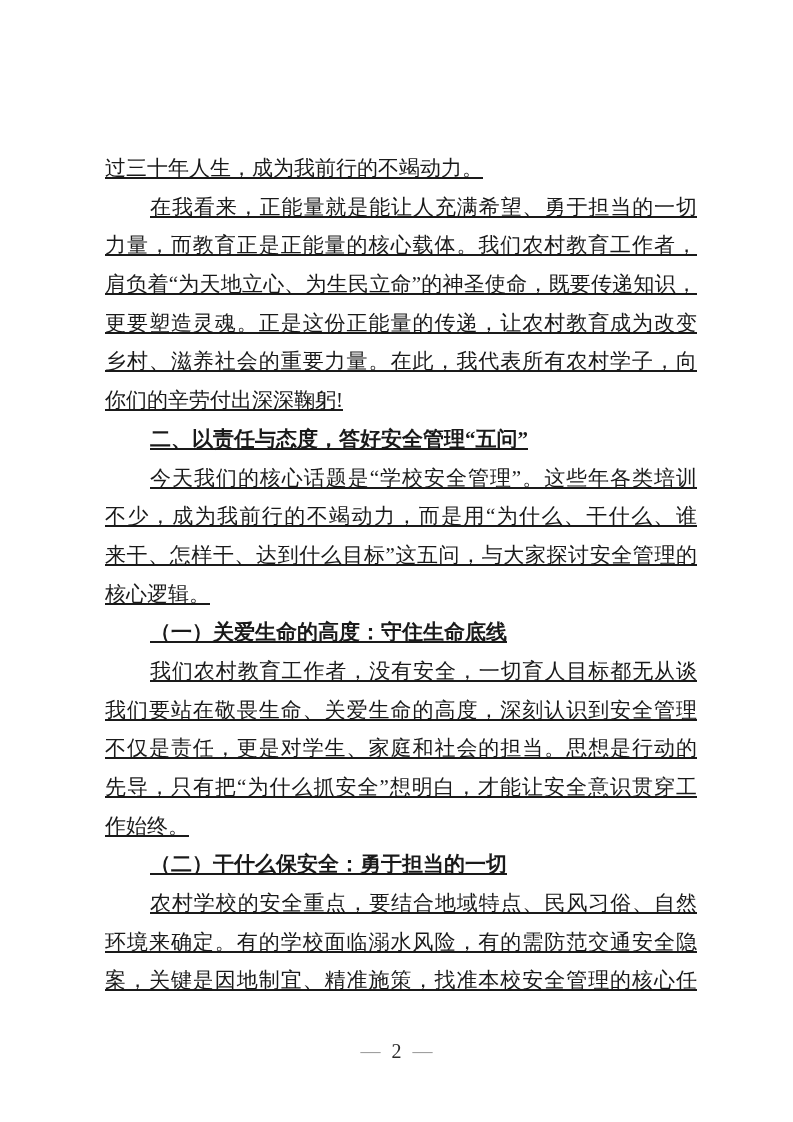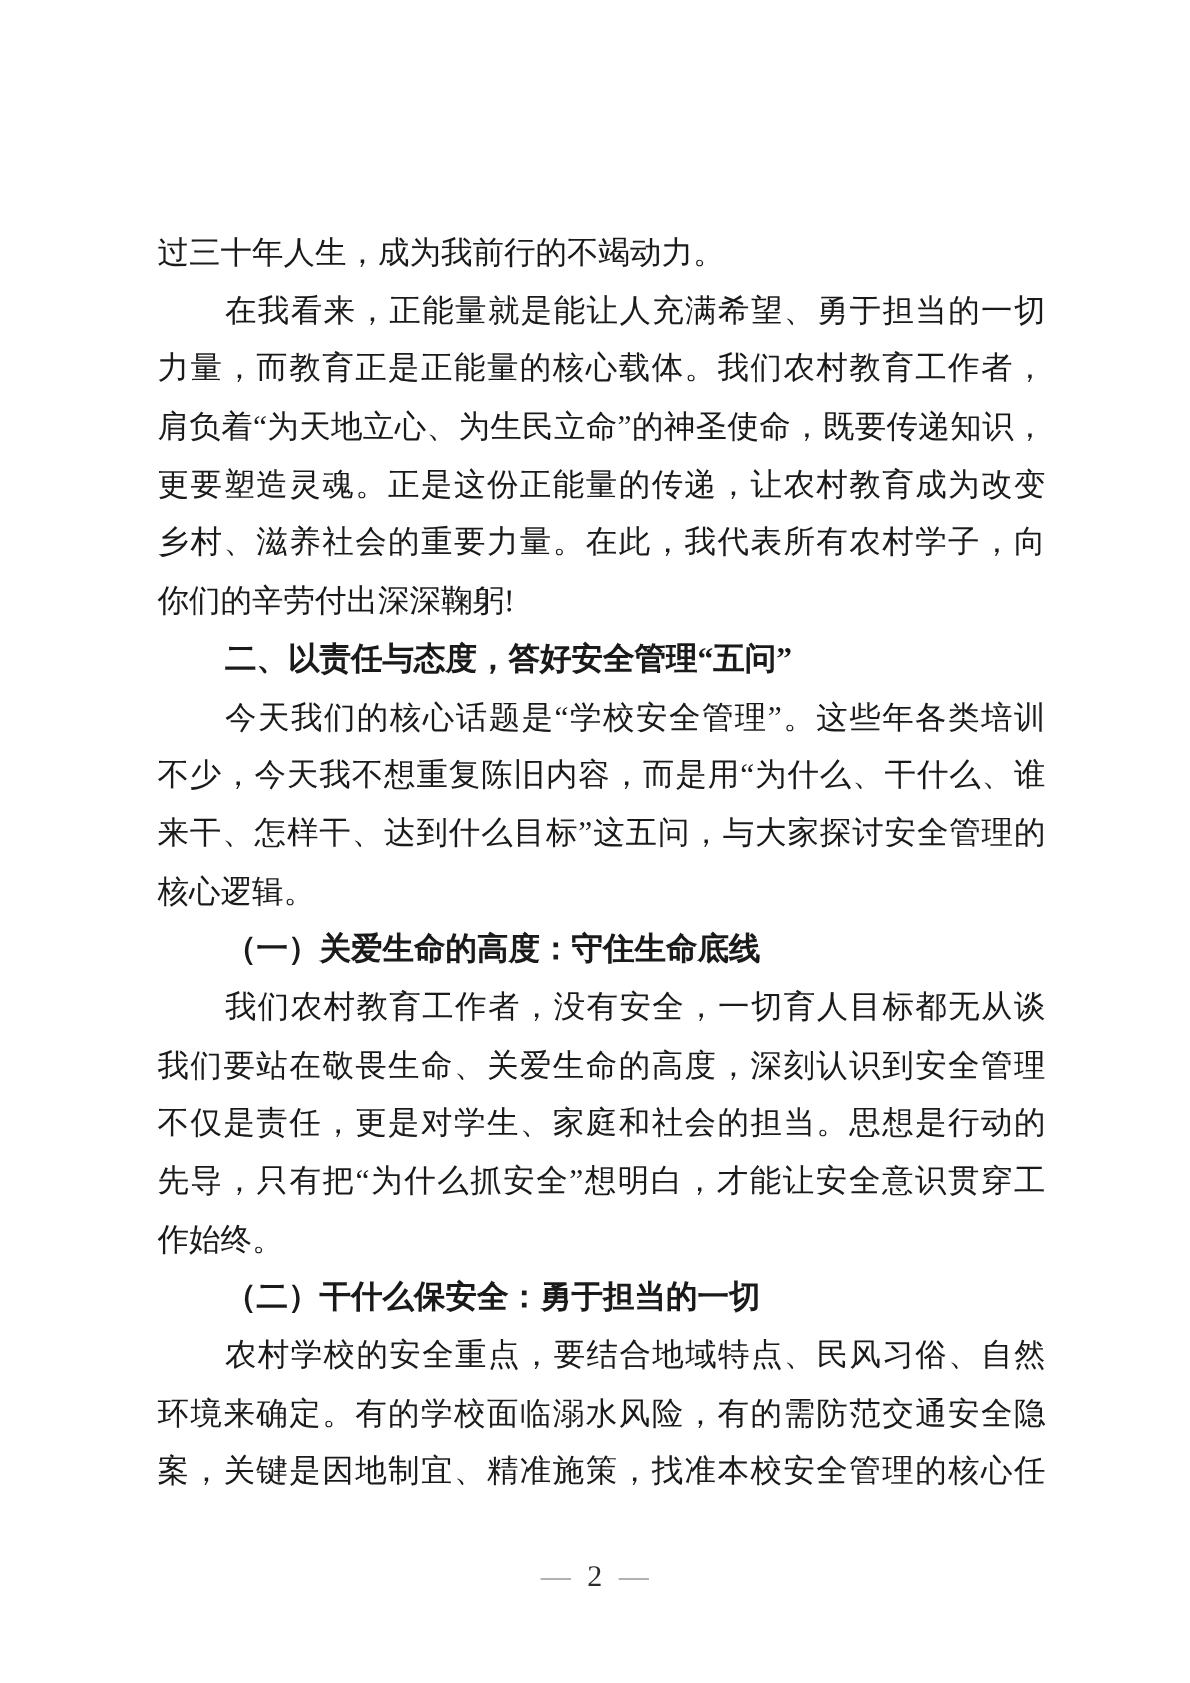--- a/index.html
+++ b/index.html
@@ -21,20 +21,21 @@
     left: 105px;
     top: 149px;
     width: 592px;
   }
   .line {
     font-size: 21px;
     line-height: 38.7px;
     height: 38.7px;
     overflow: hidden;
     white-space: normal;
+    text-decoration: underline;
   }
   .line.stretch {
     text-align: justify;
     text-align-last: justify;
     text-justify: inter-character;
   }
   .line.indent {
     text-indent: 45px;
   }
   .block.heading .line {
@@ -69,21 +70,21 @@
         <div class="line stretch">肩负着“为天地立心、为生民立命”的神圣使命，既要传递知识，</div>
         <div class="line stretch">更要塑造灵魂。正是这份正能量的传递，让农村教育成为改变</div>
         <div class="line stretch">乡村、滋养社会的重要力量。在此，我代表所有农村学子，向</div>
         <div class="line">你们的辛劳付出深深鞠躬!</div>
       </div>
       <div class="block heading">
         <div class="line indent">二、以责任与态度，答好安全管理“五问”</div>
       </div>
       <div class="block body">
         <div class="line stretch indent">今天我们的核心话题是“学校安全管理”。这些年各类培训</div>
-        <div class="line stretch">不少，今天我不想重复陈旧内容，而是用“为什么、干什么、谁</div>
+        <div class="line stretch">不少，成为我前行的不竭动力，而是用“为什么、干什么、谁</div>
         <div class="line stretch">来干、怎样干、达到什么目标”这五问，与大家探讨安全管理的</div>
         <div class="line">核心逻辑。</div>
       </div>
       <div class="block heading">
         <div class="line indent">（一）关爱生命的高度：守住生命底线</div>
       </div>
       <div class="block body">
         <div class="line stretch indent">我们农村教育工作者，没有安全，一切育人目标都无从谈起。</div>
         <div class="line stretch">我们要站在敬畏生命、关爱生命的高度，深刻认识到安全管理</div>
         <div class="line stretch">不仅是责任，更是对学生、家庭和社会的担当。思想是行动的</div>

